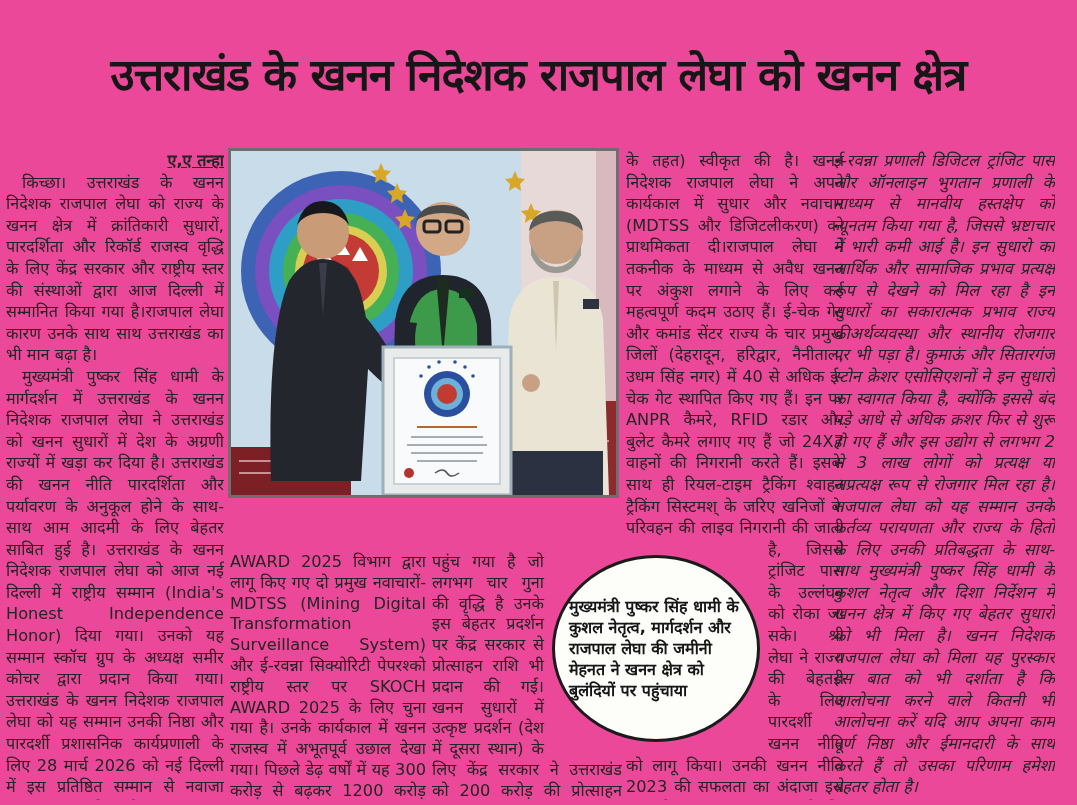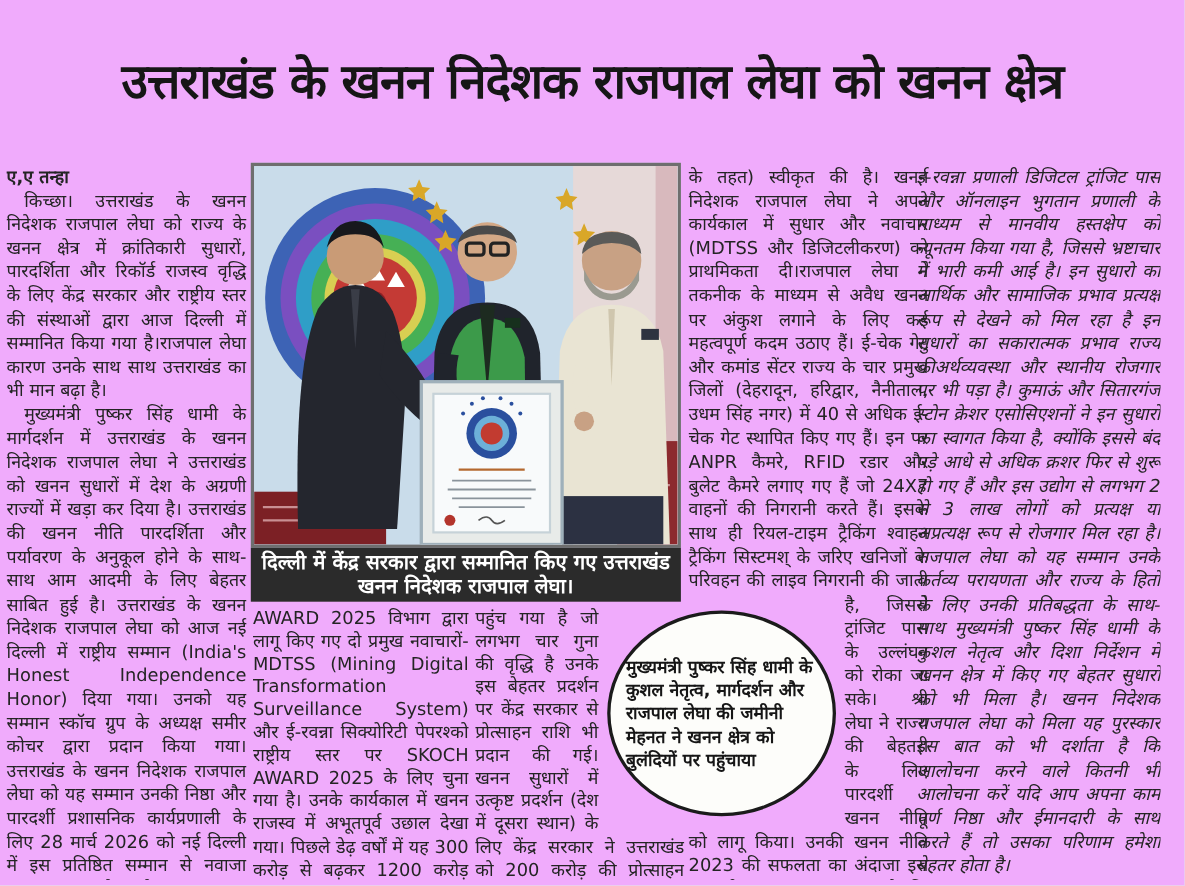--- a/index.html
+++ b/index.html
@@ -1,36 +1,36 @@
 <!DOCTYPE html>
 <html><head>
 <meta charset="utf-8">
 <style>
   html,body{margin:0;padding:0;background:#e9e7e2;}
   .page{
     position:relative;width:1077px;height:805px;margin:0 auto;
-    background:#f0abfc;overflow:hidden;
+    background:#ec4899;overflow:hidden;
     font-family:"DejaVu Sans","Liberation Sans",sans-serif;
     color:#1d1d1d;
   }
   
   .headline{
     position:absolute;top:6px;left:8px;right:8px;height:138px;
     display:flex;flex-direction:column;justify-content:center;
     text-align:center;font-weight:700;color:#161616;
   }
   .headline .hl{font-size:44px;line-height:62px;letter-spacing:-1px;white-space:nowrap;}
   
   .col{
     position:absolute;text-align:justify;font-size:16.2px;line-height:21.6px;
     color:#242424;overflow:hidden;
   }
   .col p{margin:0;}
   .col p + p{text-indent:16px;}
-  .byline{font-weight:700;text-align:left;margin:0 0 2px 0;}
+  .byline{font-weight:700;text-align:right;margin:0 0 2px 0;text-decoration:underline;}
   .dateline{font-weight:400;}
   #col1{left:6px;top:150px;width:218px;height:650px;}
   #col2{left:230px;top:552px;width:196px;height:250px;line-height:20.8px;}
   #col3{left:432px;top:552px;width:190px;height:250px;line-height:20.8px;}
   #col4{left:626px;top:150px;width:218px;height:650px;}
   #col5{left:833px;top:150px;width:222px;height:650px;font-style:italic;}
   
   .carve-right{float:right;width:78px;height:192px;}
   .carve-spacer{float:left;width:0;height:405px;}
   .carve-left{float:left;clear:left;width:142px;height:186px;}
@@ -164,21 +164,20 @@
           <line x1="176" y1="294" x2="256" y2="294"></line>
           <line x1="180" y1="302" x2="252" y2="302"></line>
           <line x1="186" y1="310" x2="246" y2="310"></line>
         </g>
         <circle cx="178" cy="322" r="5" fill="#b3342c"></circle>
         <path d="M204 322 q8 -6 12 0 q4 6 12 0" stroke="#555" stroke-width="1.5" fill="none"></path>
       </g>
     </svg>
   </div>
 
-  <div class="caption">दिल्ली में केंद्र सरकार द्वारा सम्मानित किए गए उत्तराखंड खनन निदेशक राजपाल लेघा।</div>
 
   <div class="col" id="col2">
     <p>AWARD 2025 विभाग द्वारा लागू किए गए दो प्रमुख नवाचारों-MDTSS (Mining Digital Transformation Surveillance System) और ई-रवन्ना सिक्योरिटी पेपरश्को राष्ट्रीय स्तर पर SKOCH AWARD 2025 के लिए चुना गया है। उनके कार्यकाल में खनन राजस्व में अभूतपूर्व उछाल देखा गया। पिछले डेढ़ वर्षों में यह 300 करोड़ से बढ़कर 1200 करोड़ तक</p>
   </div>
 
   <div class="col" id="col3">
     <div class="carve-right"></div>
     <p>पहुंच गया है जो लगभग चार गुना की वृद्धि है उनके इस बेहतर प्रदर्शन पर केंद्र सरकार से प्रोत्साहन राशि भी प्रदान की गई। खनन सुधारों में उत्कृष्ट प्रदर्शन (देश में दूसरा स्थान) के लिए केंद्र सरकार ने उत्तराखंड को 200 करोड़ की प्रोत्साहन राशि (SASCI योजना</p>
   </div>
 

